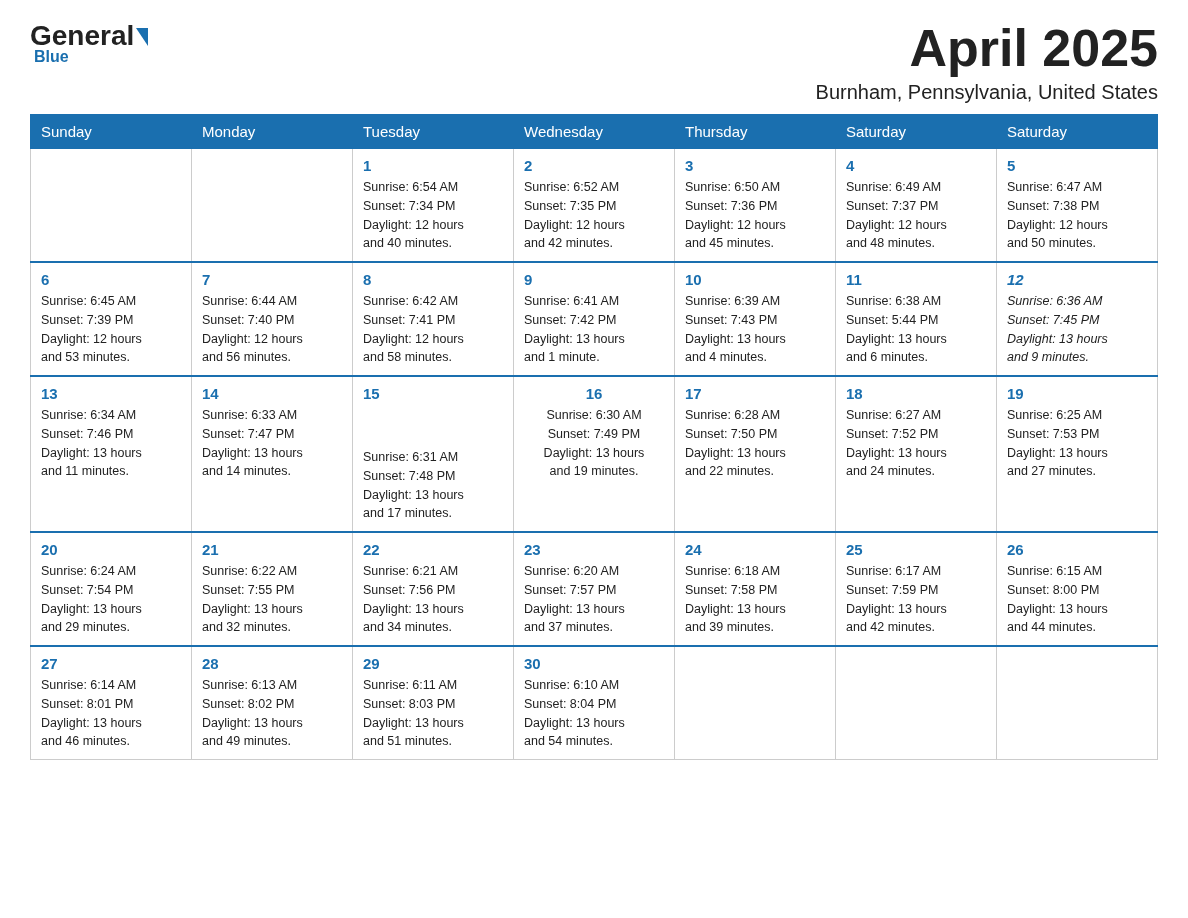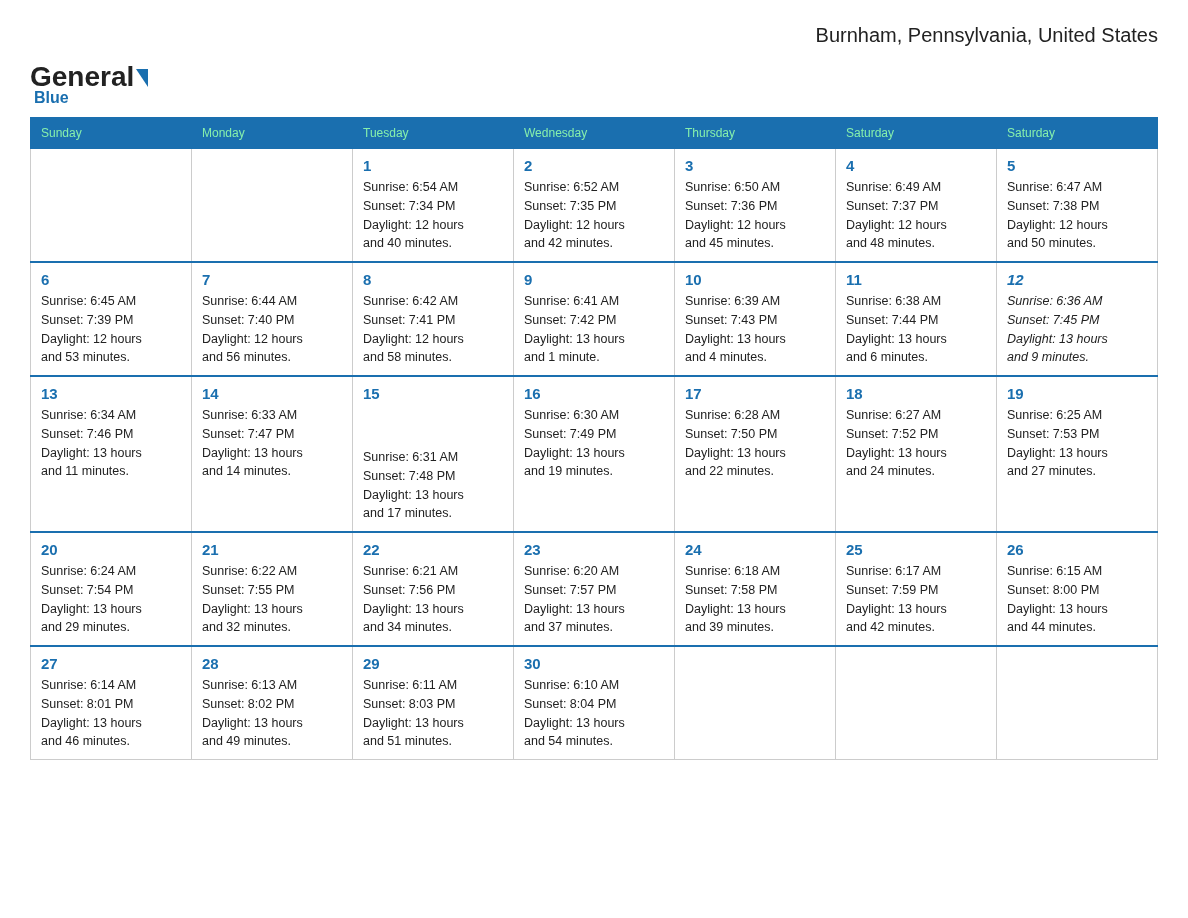--- a/index.html
+++ b/index.html
@@ -21,21 +21,20 @@
       display: flex;
       flex-direction: column;
       align-items: flex-start;
     }
     .logo-text {
       font-size: 28px;
       font-weight: bold;
       color: #222;
       display: flex;
       align-items: center;
-      margin-top: 41px;
     }
     .logo-triangle {
       width: 0;
       height: 0;
       border-left: 12px solid transparent;
       border-right: 0px solid transparent;
       border-top: 18px solid #1a6faf;
       margin-left: 2px;
       margin-top: 2px;
     }
@@ -60,22 +59,22 @@
       color: #222;
       margin-top: 4px;
     }
     .calendar {
       width: 100%;
       border-collapse: collapse;
       margin-top: 10px;
     }
     .calendar th {
       background-color: #1a6faf;
-      color: #86efac;
-      font-size: 12px;
+      color: #ffffff;
+      font-size: 15px;
       font-weight: normal;
       padding: 8px 10px;
       text-align: left;
       border: 1px solid #1a6faf;
     }
     .calendar td {
       vertical-align: top;
       padding: 8px 10px;
       border: 1px solid #ccc;
       width: 14.28%;
@@ -108,20 +107,21 @@
 <div class="header-area">
   <div class="logo">
     <div class="logo-text">
       <span>General</span>
         <span style="color:#1a6faf;"></span>
         <span class="logo-triangle"></span>
     </div>
     <div class="logo-sub">Blue</div>
   </div>
   <div class="title-area">
+    <div class="month-title">April 2025</div>
     <div class="location-title">Burnham, Pennsylvania, United States</div>
   </div>
 </div>
 
 <table class="calendar">
   <thead>
     <tr>
       <th>Sunday</th>
       <th>Monday</th>
       <th>Tuesday</th>
@@ -203,21 +203,21 @@
         <td style="border-top: 2px solid rgb(26, 111, 175);">
           <div class="day-number">10</div>
           <div class="day-info" style="white-space: pre-line;">Sunrise: 6:39 AM
 Sunset: 7:43 PM
 Daylight: 13 hours
 and 4 minutes.</div>
         </td>
         <td style="border-top: 2px solid rgb(26, 111, 175);">
           <div class="day-number">11</div>
           <div class="day-info" style="white-space: pre-line;">Sunrise: 6:38 AM
-Sunset: 7:44 PM
+Sunset: 5:44 PM
 Daylight: 13 hours
 and 6 minutes.</div>
         </td>
         <td style="border-top: 2px solid rgb(26, 111, 175); font-style: italic;">
           <div class="day-number">12</div>
           <div class="day-info" style="white-space: pre-line;">Sunrise: 6:36 AM
 Sunset: 7:45 PM
 Daylight: 13 hours
 and 9 minutes.</div>
         </td>
@@ -237,21 +237,21 @@
 Daylight: 13 hours
 and 14 minutes.</div>
         </td>
         <td style="border-top: 2px solid rgb(26, 111, 175);">
           <div class="day-number">15</div>
           <div class="day-info" style="white-space: pre-line; margin-top: 46px;">Sunrise: 6:31 AM
 Sunset: 7:48 PM
 Daylight: 13 hours
 and 17 minutes.</div>
         </td>
-        <td style="border-top: 2px solid rgb(26, 111, 175);">
+        <td style="border-top: 2px solid rgb(26, 111, 175); text-align: center;">
           <div class="day-number">16</div>
           <div class="day-info" style="white-space: pre-line;">Sunrise: 6:30 AM
 Sunset: 7:49 PM
 Daylight: 13 hours
 and 19 minutes.</div>
         </td>
         <td style="border-top: 2px solid rgb(26, 111, 175);">
           <div class="day-number">17</div>
           <div class="day-info" style="white-space: pre-line;">Sunrise: 6:28 AM
 Sunset: 7:50 PM

